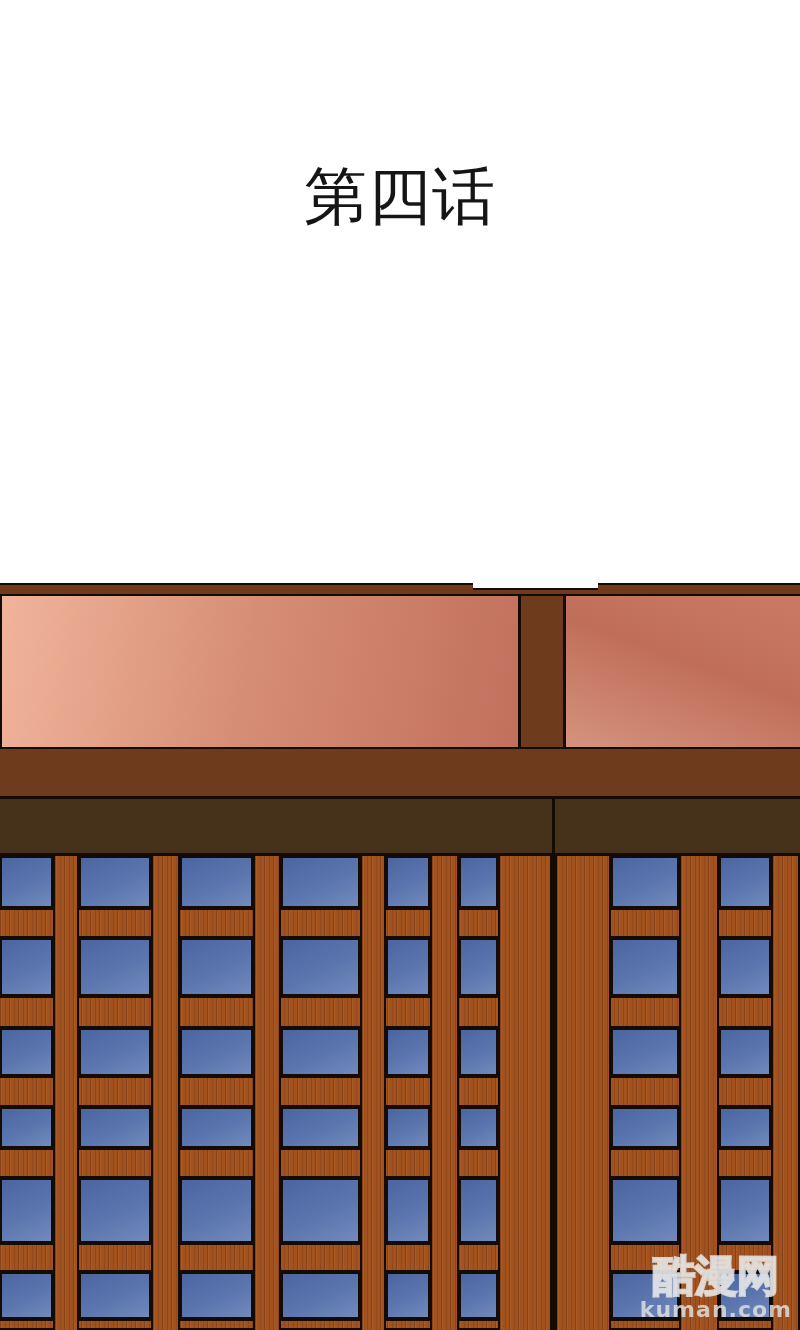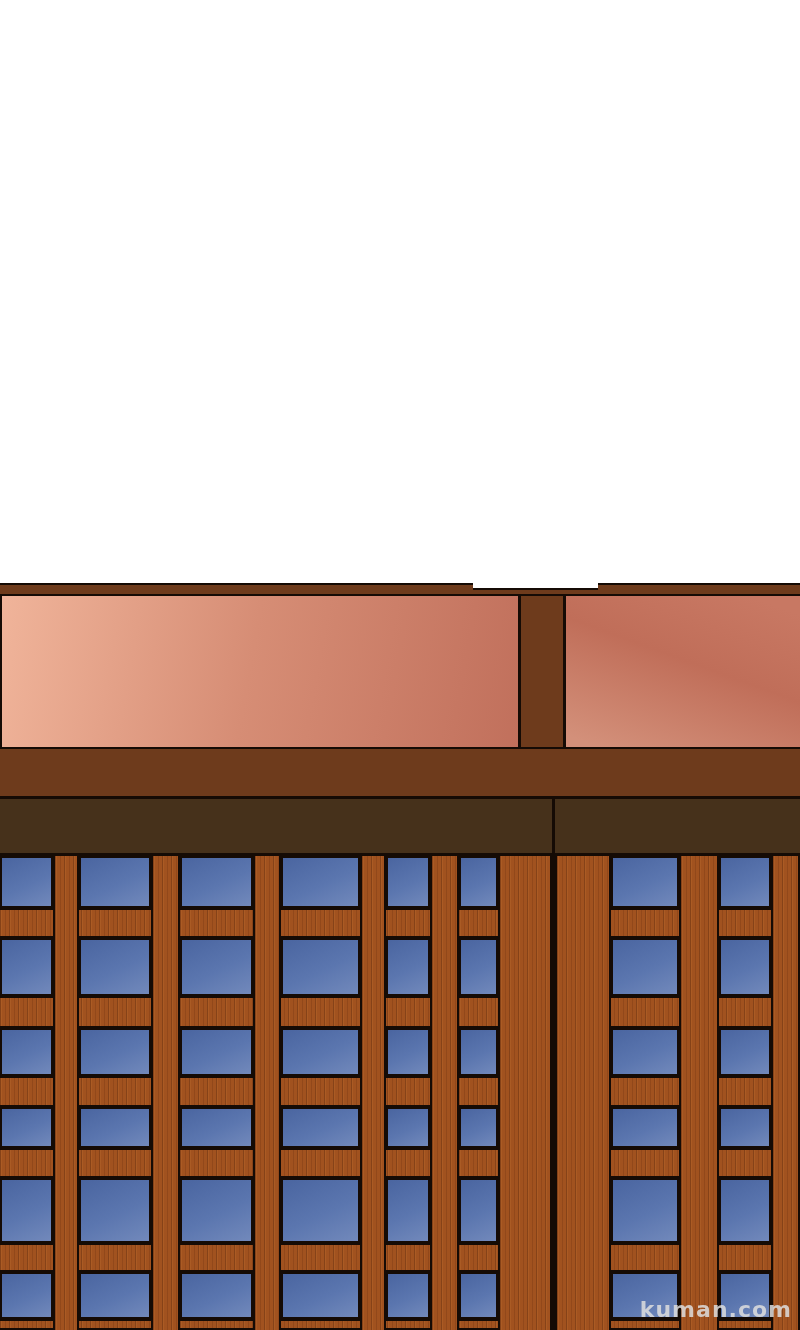--- a/index.html
+++ b/index.html
@@ -58,20 +58,21 @@
     color:rgba(222,222,222,0.85);
     white-space:nowrap;
   }
 </style>
 </head>
 <body>
 
 <div class="page">
 
   <div class="title">
+    <div class="t1">第四话</div>
   </div>
 
   <div class="scene" id="scene-root">
       <div style="left: 0px; top: 583px; width: 800px; height: 13px; background: rgb(110, 59, 28); border-top: 2px solid rgb(21, 11, 5); border-bottom: 2px solid rgb(21, 11, 5);"></div>
       <div style="left: 473px; top: 583px; width: 125px; height: 7px; background: rgb(255, 255, 255); border-bottom: 2px solid rgb(21, 11, 5);"></div>
       <div style="left: 0px; top: 596px; width: 518px; height: 151px; border-left: 2px solid rgb(21, 11, 5); background: linear-gradient(100deg, rgb(240, 180, 154) 0%, rgb(214, 141, 117) 48%, rgb(193, 112, 92) 100%);"></div>
       <div style="left: 566px; top: 596px; width: 234px; height: 151px; background: linear-gradient(200deg, rgb(200, 120, 99) 8%, rgb(192, 110, 89) 45%, rgb(211, 144, 122) 95%);"></div>
       <div style="left: 518px; top: 596px; width: 48px; height: 151px; background: rgb(110, 59, 28); border-left: 3px solid rgb(21, 11, 5); border-right: 3px solid rgb(21, 11, 5);"></div>
       <div style="left: 0px; top: 747px; width: 800px; height: 52px; background: rgb(110, 59, 28); border-top: 2px solid rgb(21, 11, 5); border-bottom: 3px solid rgb(21, 11, 5);"></div>
       <div style="left: 0px; top: 799px; width: 800px; height: 57px; background: rgb(70, 49, 27); border-bottom: 3px solid rgb(21, 11, 5);"></div>
@@ -145,16 +146,17 @@
         <div style="left: 56px; top: 416px; width: 68px; height: 47px; border: 2px solid rgb(21, 11, 5); background: linear-gradient(155deg, rgb(74, 101, 160) 0%, rgb(91, 118, 175) 55%, rgb(114, 137, 187) 100%);"></div>
         <div style="left: 164px; top: 416px; width: 52px; height: 47px; border: 2px solid rgb(21, 11, 5); background: linear-gradient(155deg, rgb(74, 101, 160) 0%, rgb(91, 118, 175) 55%, rgb(114, 137, 187) 100%);"></div>
         <div class="wood" style="left: 124px; top: 0px; width: 40px; height: 474px; background-color: rgb(161, 82, 31); border-left: 2px solid rgb(21, 11, 5); border-right: 2px solid rgb(21, 11, 5);"></div>
         <div class="wood" style="left: 0px; top: 0px; width: 56px; height: 474px; background-color: rgb(161, 82, 31); border-left: 2px solid rgb(21, 11, 5); border-right: 2px solid rgb(21, 11, 5);"></div>
         <div class="wood" style="left: 216px; top: 0px; width: 29px; height: 474px; background-color: rgb(161, 82, 31); border-left: 2px solid rgb(21, 11, 5); border-right: 2px solid rgb(21, 11, 5);"></div>
       </div>
       <div style="left: 552px; top: 799px; width: 3px; height: 531px; background: rgb(21, 11, 5);"></div>
     </div>
 
   <div class="watermark">
+    <div class="wm-brand">酷漫网</div>
     <div class="wm-domain">kuman.com</div>
   </div>
 
 </div>
 
 </body></html>

